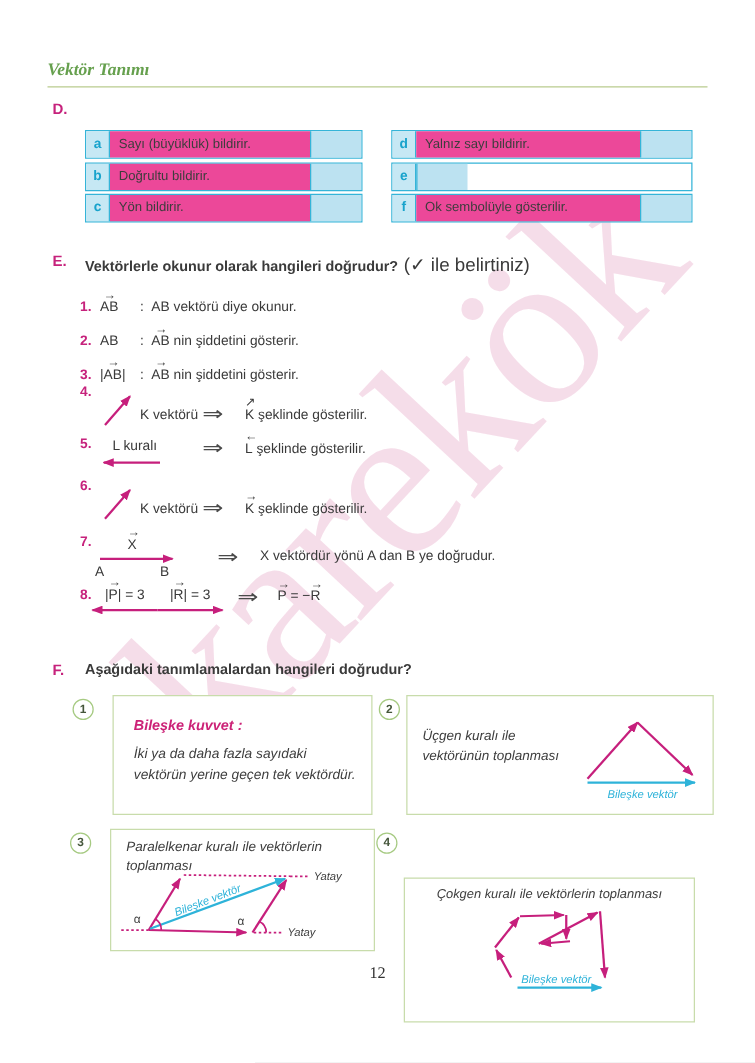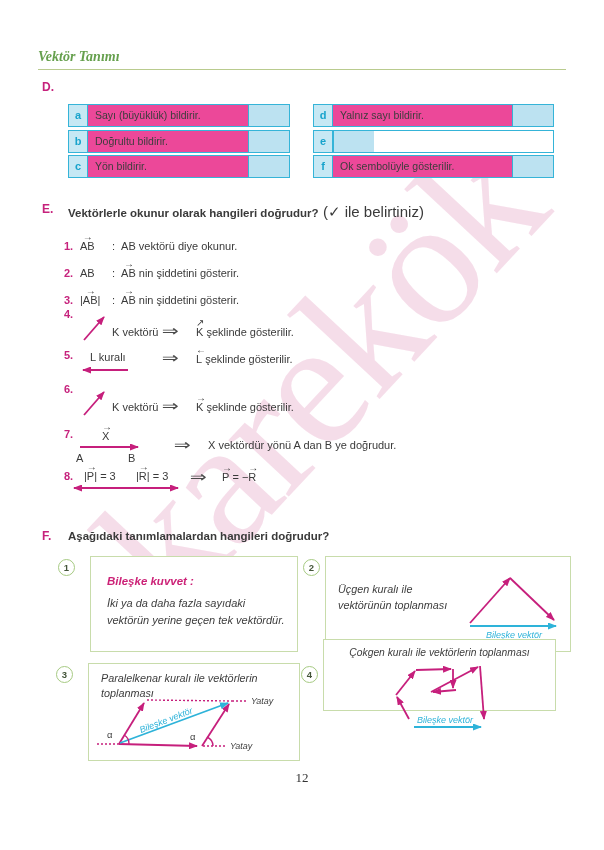--- a/index.html
+++ b/index.html
@@ -224,21 +224,21 @@
         <path d="M 124 52 A 10 10 0 0 0 118 43" stroke="#c61f7c" stroke-width="1.4" fill="none"></path>
         <text x="18" y="44" class="alpha">α</text>
         <text x="101" y="46" class="alpha">α</text>
         <text x="141" y="55" class="dgtext">Yatay</text>
         <text x="162" y="10" class="dgtext">Yatay</text>
         <text transform="translate(52,39) rotate(-21)" class="cyanlabel">Bileşke vektör</text>
       </svg>
     </div>
 
     <span class="fnum" style="left:301px;top:666px">4</span>
-    <div class="fbox" style="left:323px;top:639px;width:233px;height:72px">
+    <div class="fbox" style="left:323px;top:702px;width:233px;height:116px">
       <div class="fcap" style="position:absolute;left:0;top:7px;width:100%;text-align:center;font-size:10.3px">Çokgen kuralı ile vektörlerin toplanması</div>
       <svg style="position:absolute;left:0;top:20px" width="231" height="76">
         <line x1="85" y1="59" x2="73" y2="37" stroke="#c61f7c" stroke-width="1.8" marker-end="url(#mhM)"></line>
         <line x1="72" y1="35" x2="91" y2="11" stroke="#c61f7c" stroke-width="1.8" marker-end="url(#mhM)"></line>
         <line x1="92" y1="10" x2="127" y2="9" stroke="#c61f7c" stroke-width="1.8" marker-end="url(#mhM)"></line>
         <line x1="129" y1="9" x2="129" y2="28" stroke="#c61f7c" stroke-width="1.8" marker-end="url(#mhM)"></line>
         <line x1="132" y1="30" x2="109" y2="32" stroke="#c61f7c" stroke-width="1.8" marker-end="url(#mhM)"></line>
         <line x1="107" y1="32" x2="154" y2="7" stroke="#c61f7c" stroke-width="1.8" marker-end="url(#mhM)"></line>
         <line x1="156" y1="6" x2="160" y2="59" stroke="#c61f7c" stroke-width="1.8" marker-end="url(#mhM)"></line>
         <line x1="90" y1="67" x2="157" y2="67" stroke="#2eb3d9" stroke-width="1.8" marker-end="url(#mhC)"></line>

